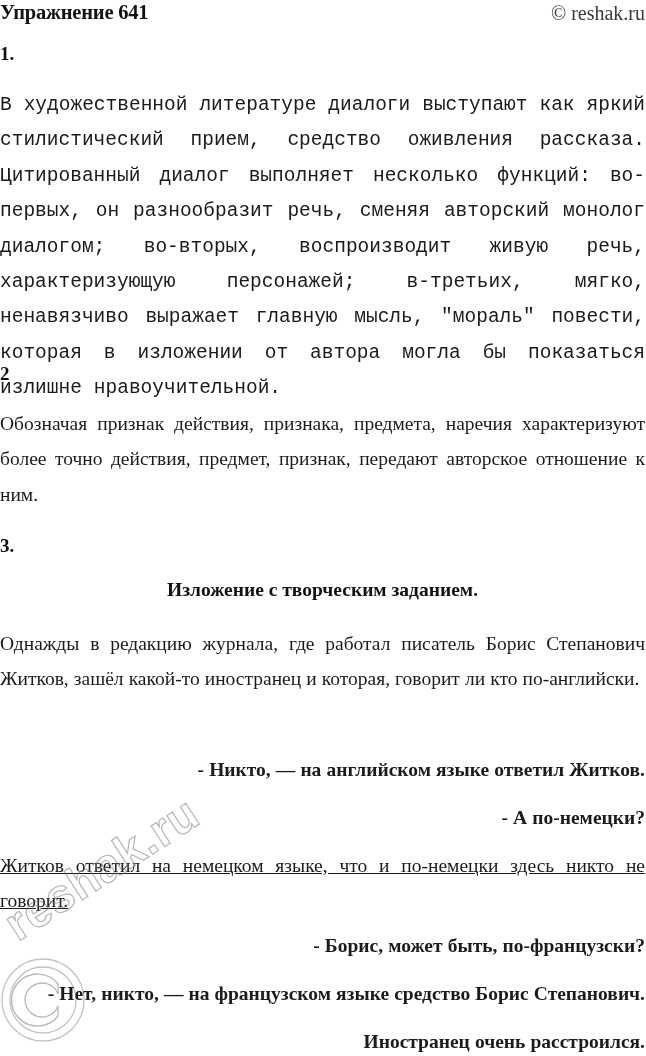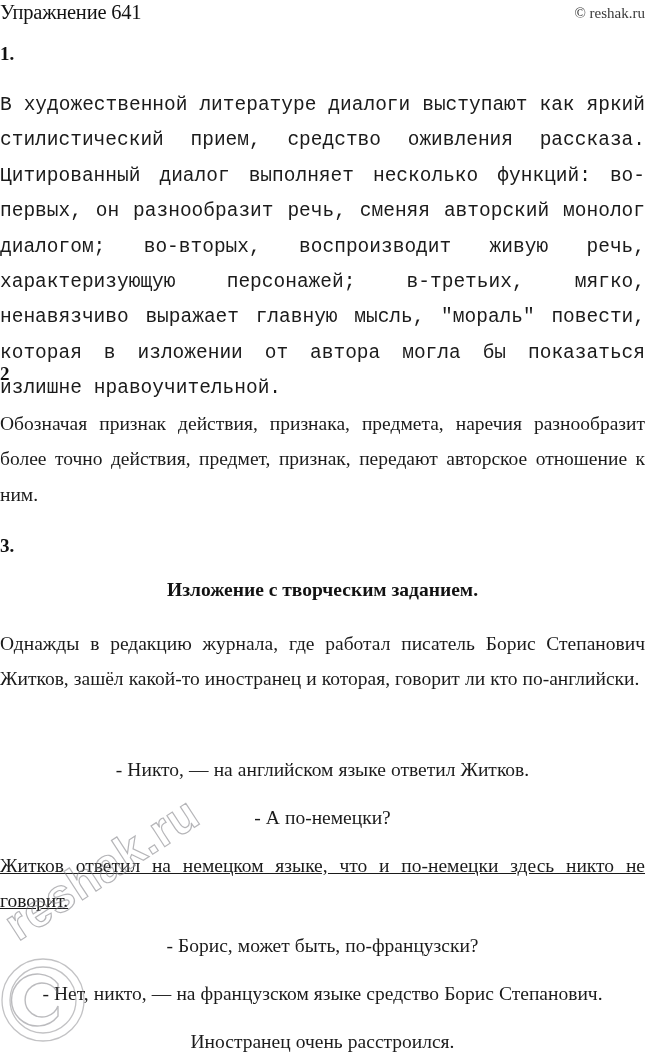--- a/index.html
+++ b/index.html
@@ -64,31 +64,31 @@
   }
   .hdr {
     position: relative;
     height: 26px;
   }
   .doc-title {
     position: absolute;
     left: 0;
     top: 0;
     font-size: 20.5px;
-    font-weight: 400;
+    font-weight: 700;
     line-height: 24px;
     letter-spacing: -0.2px;
     color: #131313;
     white-space: nowrap;
   }
   .copyright {
     position: absolute;
     right: 1px;
     top: 1px;
-    font-size: 15px;
+    font-size: 20px;
     line-height: 24px;
     color: #3a3a3a;
     white-space: nowrap;
   }
 
   .num {
     font-size: 19px;
     font-weight: 700;
     line-height: 24px;
     color: #111;
@@ -98,21 +98,22 @@
   p.body {
     font-size: 19.5px;
     line-height: 35.4px;
     text-align: justify;
     text-justify: inter-word;
     margin: 0;
     color: #1b1b1b;
     word-spacing: 0.2px;
   }
   p.body.left {
-    text-align: center;
+    text-align: right;
+    font-weight: bold;
   }
   .center-head {
     font-size: 19.5px;
     font-weight: 700;
     line-height: 35.4px;
     text-align: center;
     margin: 0;
     color: #121212;
   }
 
@@ -157,21 +158,21 @@
       <div class="num">1.</div>
     </div>
     <div class="blk" id="para1">
       <p class="body">В художественной литературе диалоги выступают как яркий стилистический прием, средство оживления рассказа. Цитированный диалог выполняет несколько функций: во-первых, он разнообразит речь, сменяя авторский монолог диалогом; во-вторых, воспроизводит живую речь, характеризующую персонажей; в-третьих, мягко, ненавязчиво выражает главную мысль, "мораль" повести, которая в изложении от автора могла бы показаться излишне нравоучительной.</p>
     </div>
 
     <div class="blk" id="num2">
       <div class="num">2</div>
     </div>
     <div class="blk" id="para2">
-      <p class="body">Обозначая признак действия, признака, предмета, наречия разнообразит более точно действия, предмет, признак, передают авторское отношение к ним.</p>
+      <p class="body">Обозначая признак действия, признака, предмета, наречия характеризуют более точно действия, предмет, признак, передают авторское отношение к ним.</p>
     </div>
 
     <div class="blk" id="num3">
       <div class="num">3.</div>
     </div>
     <div class="blk" id="head3">
       <p class="center-head">Изложение с творческим заданием.</p>
     </div>
     <div class="blk" id="para3">
       <p class="body">Однажды в редакцию журнала, где работал писатель Борис Степанович Житков, зашёл какой-то иностранец и которая, говорит ли кто по-английски.</p>

